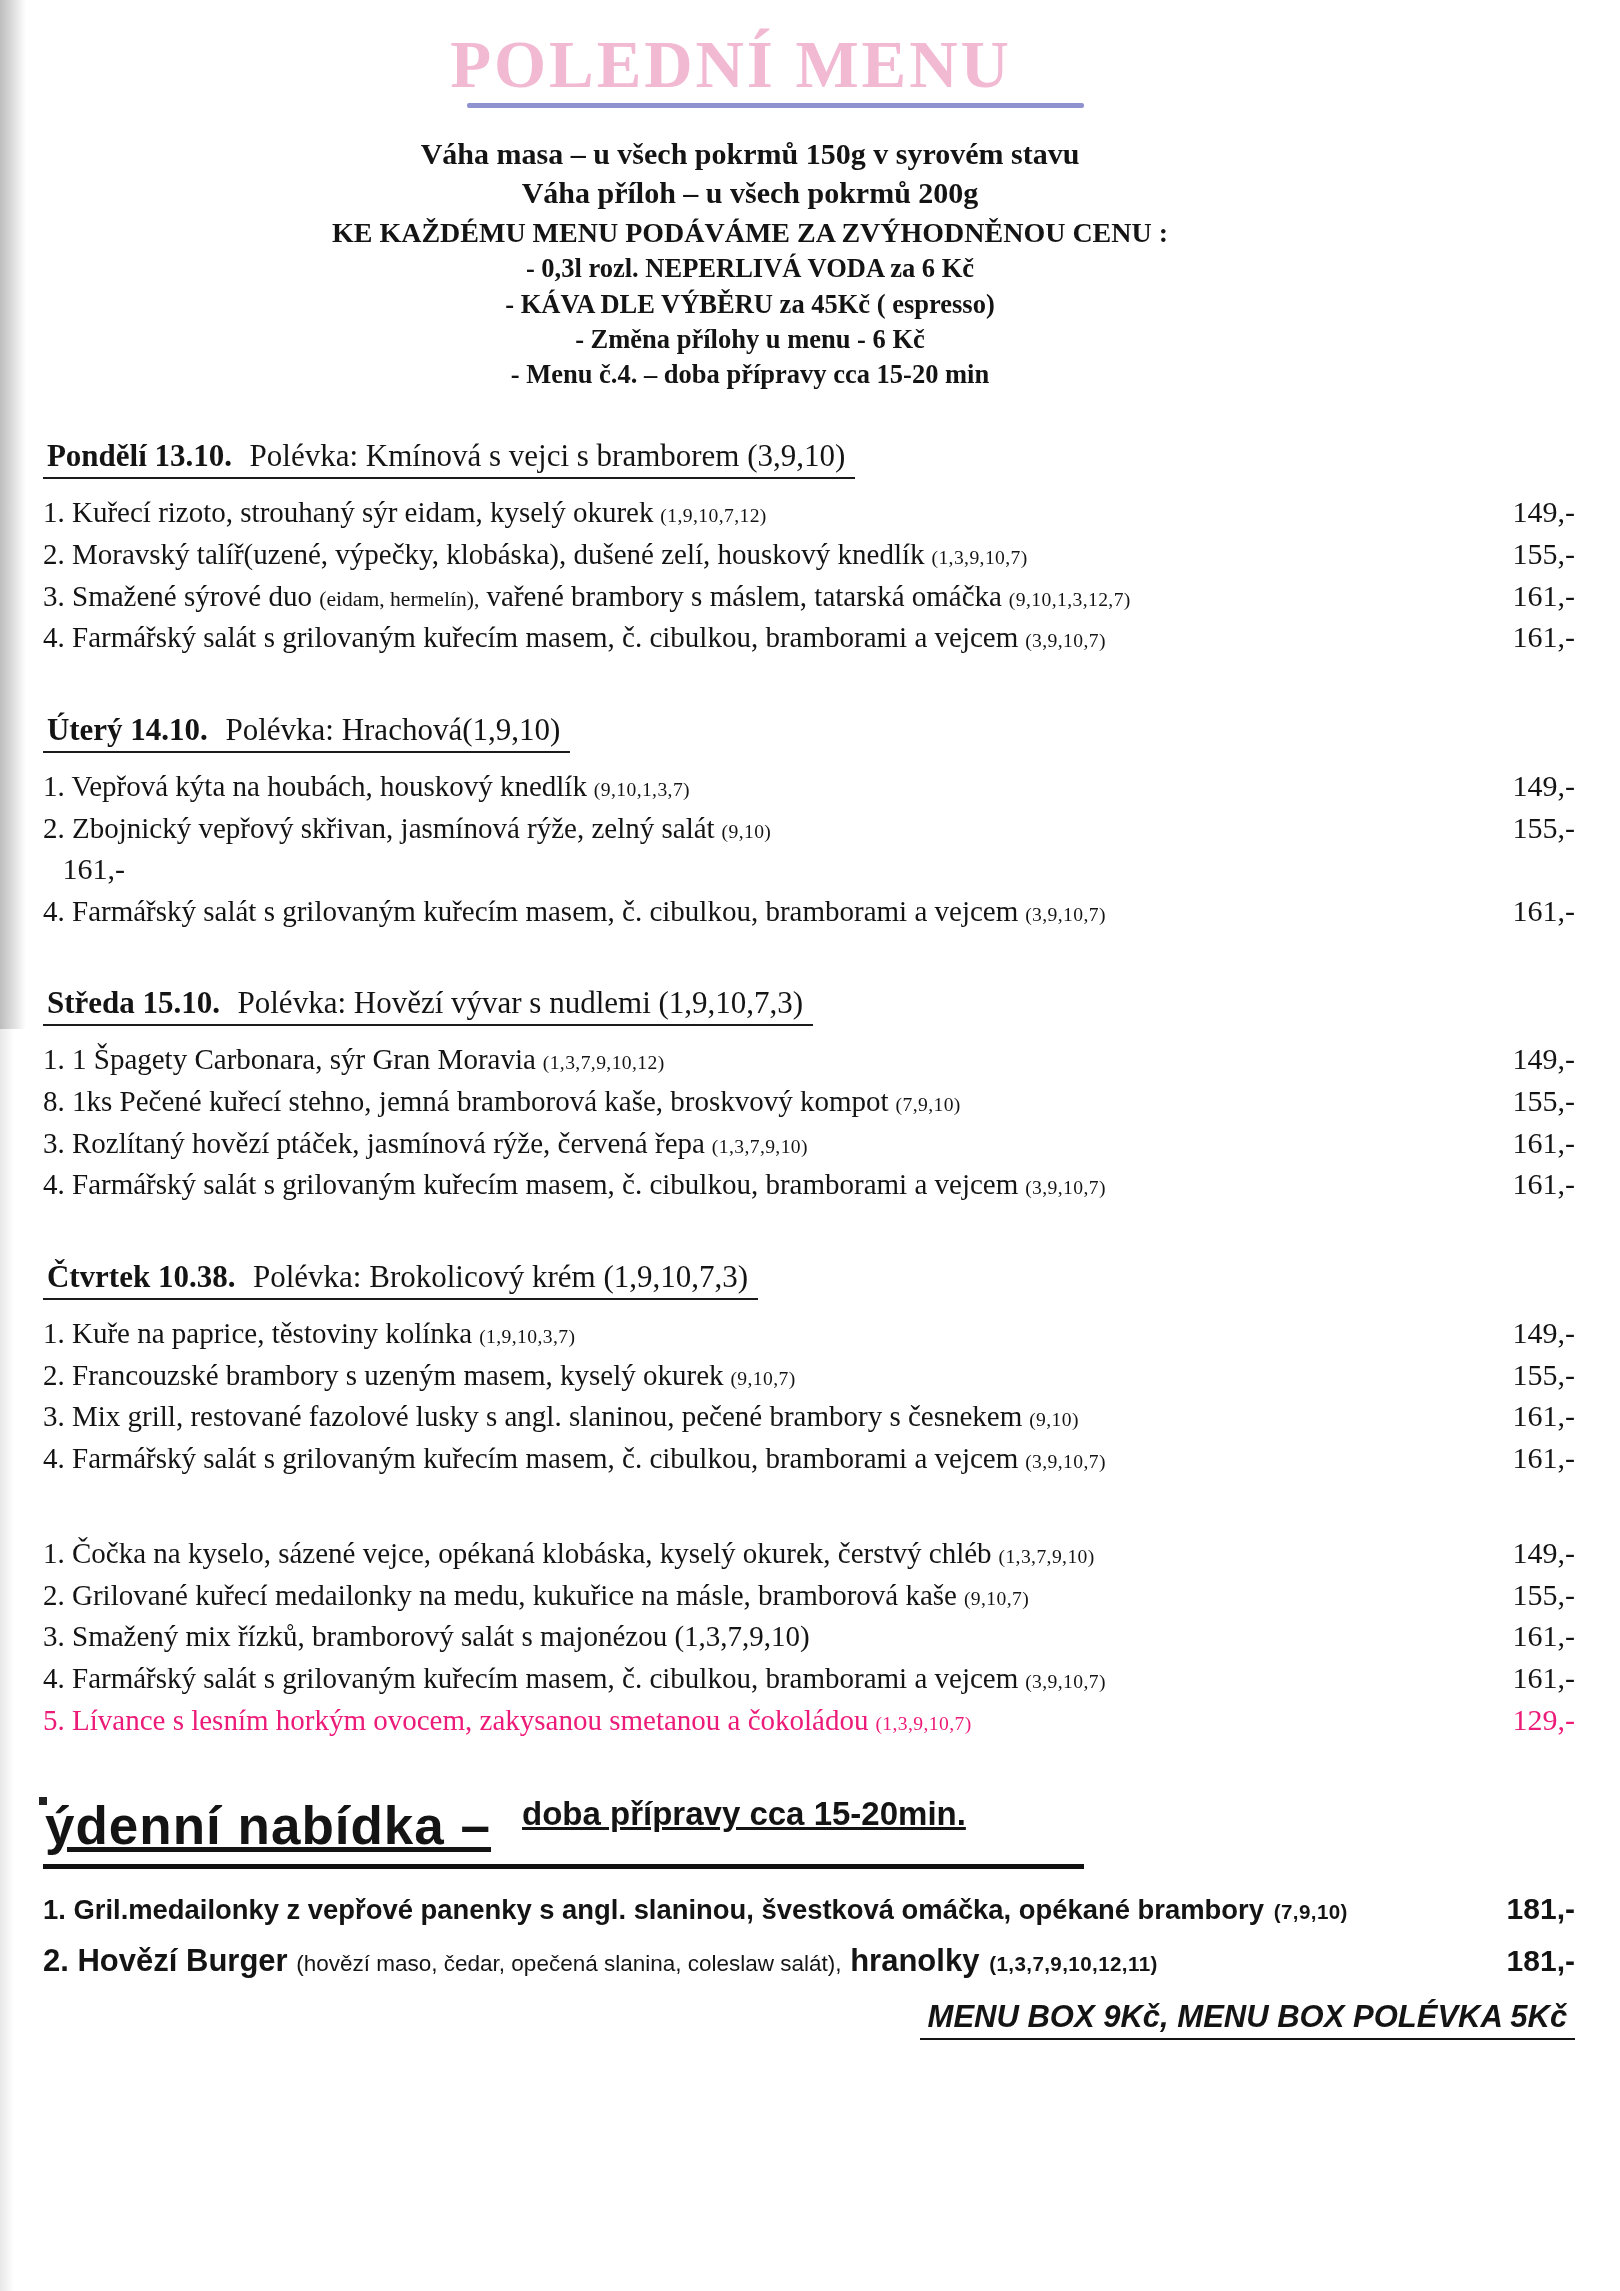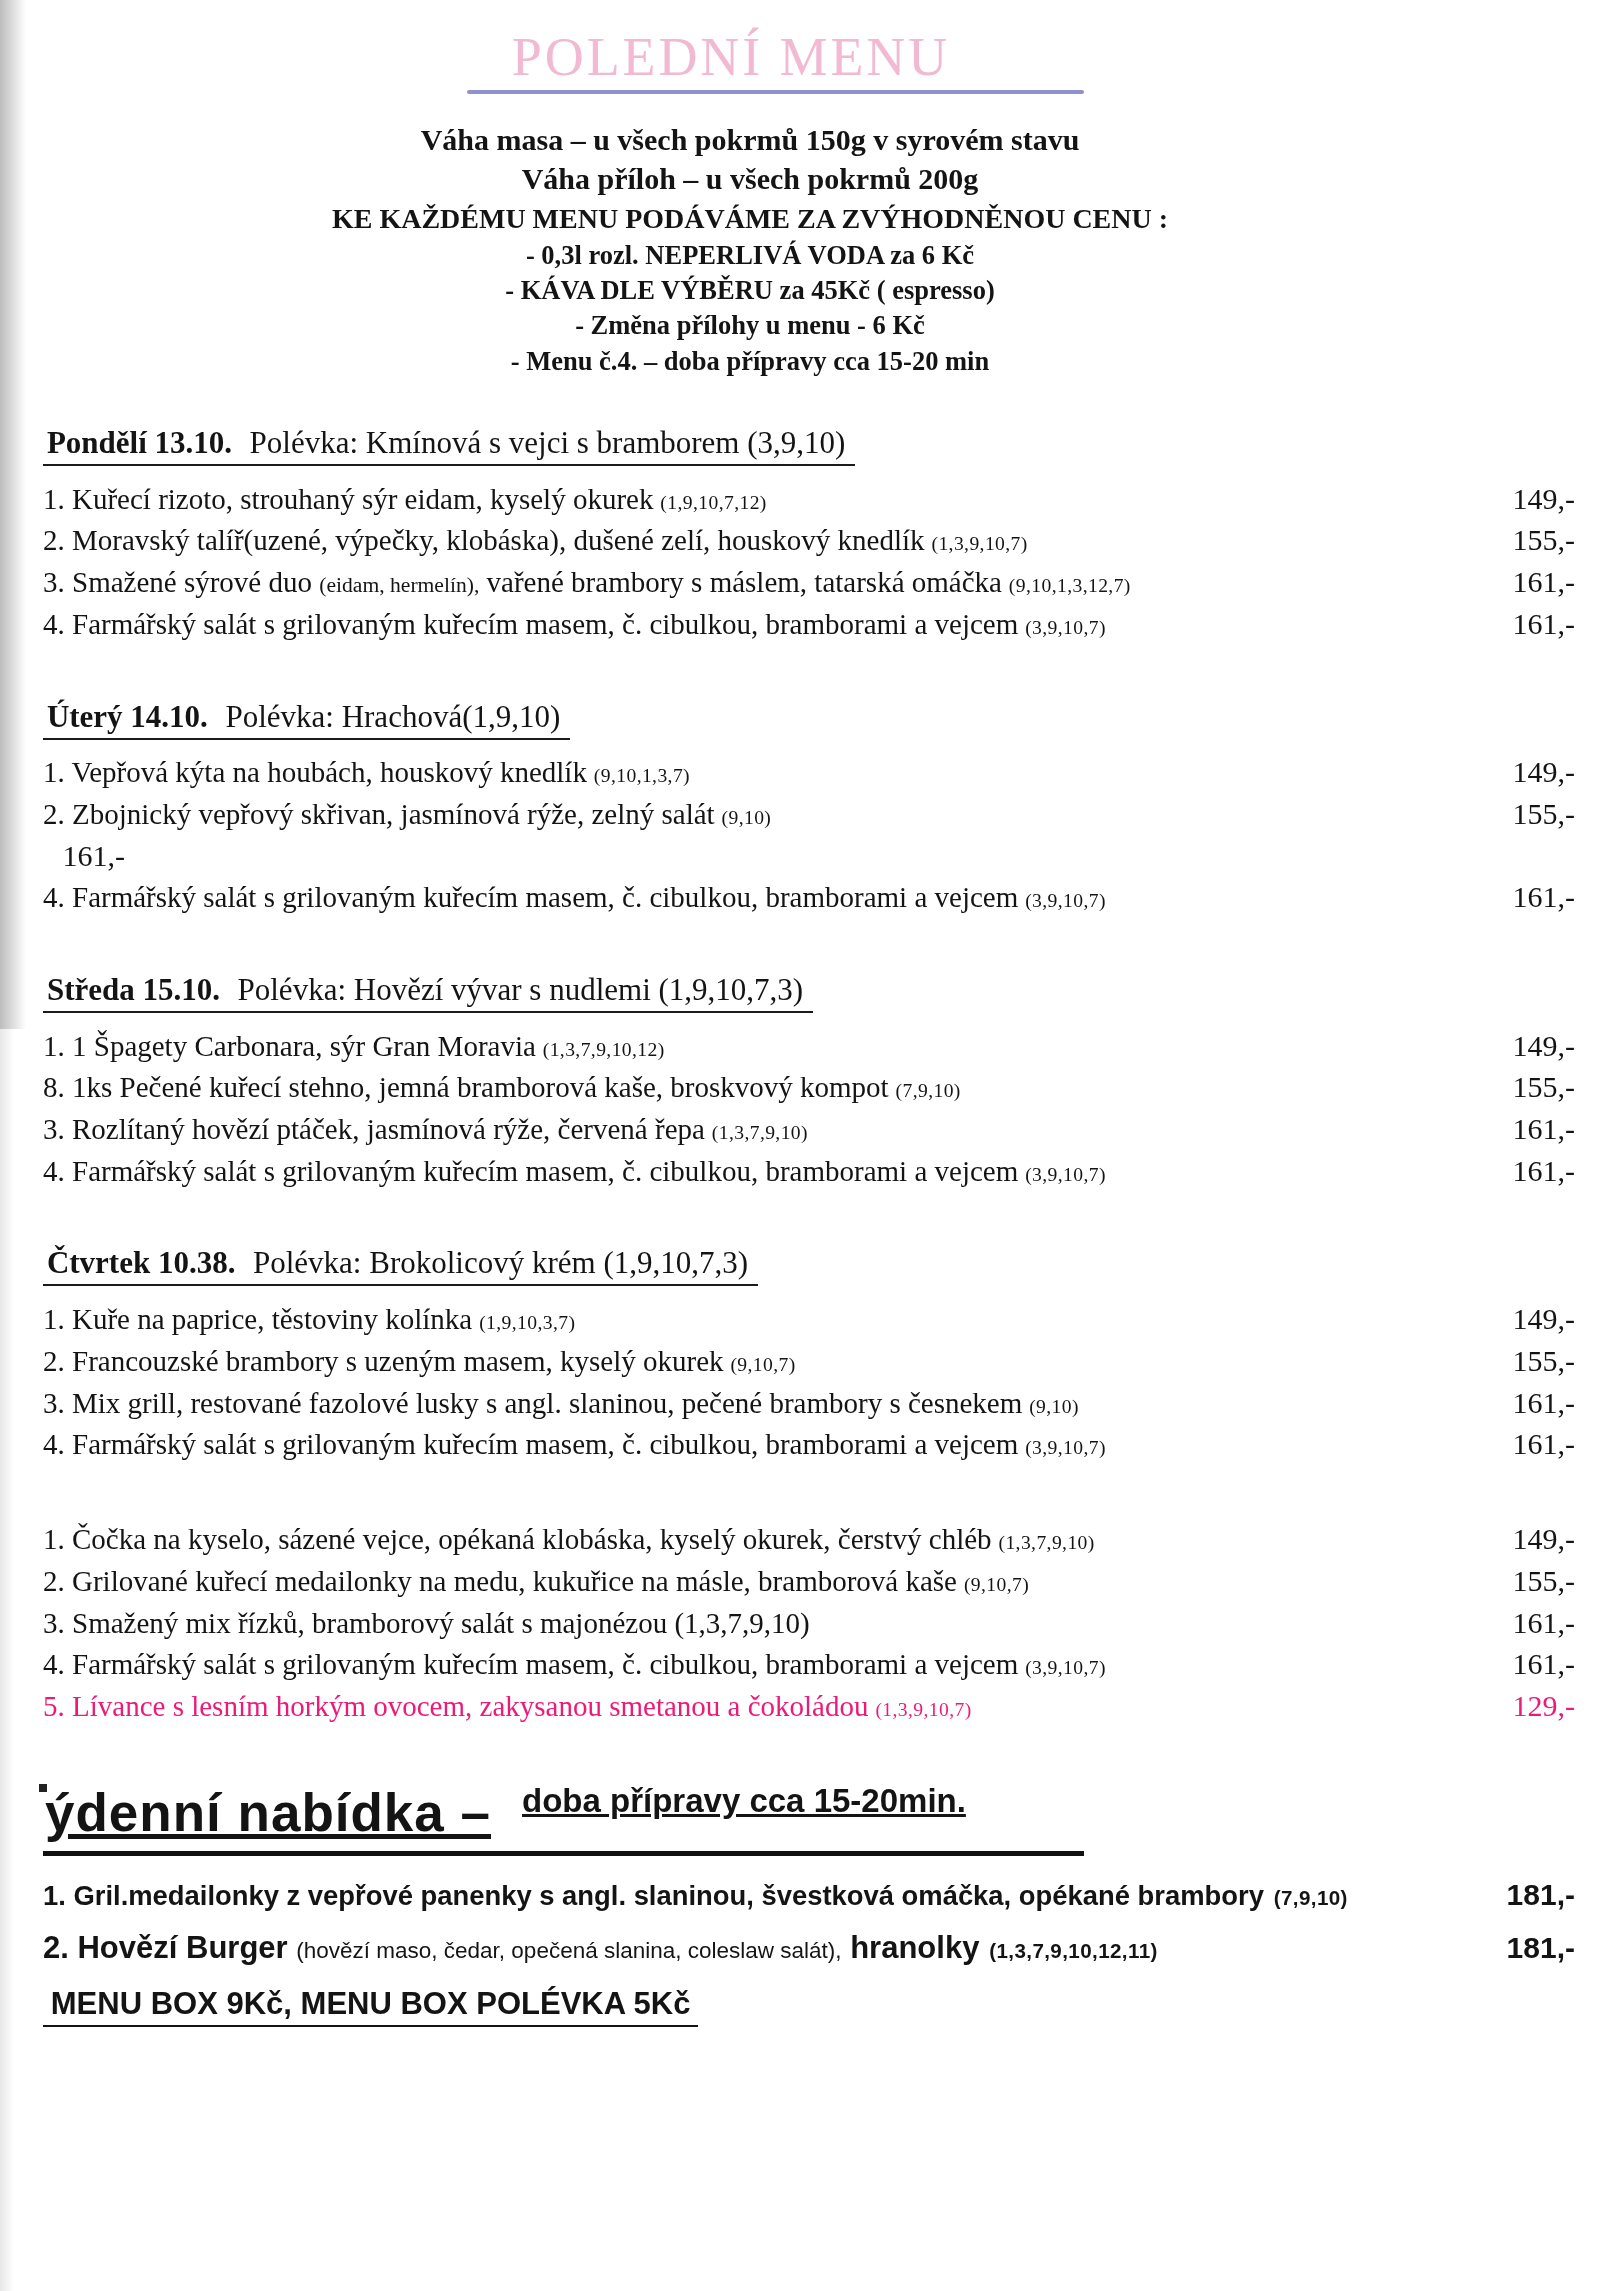--- a/index.html
+++ b/index.html
@@ -17,21 +17,21 @@
     overflow:hidden;
   }
   .scan-edge{position:absolute;left:0;top:0;width:25.5px;height:1029px;
     background:linear-gradient(to right,rgba(135,135,135,.55),rgba(255,255,255,0));}
   .scan-edge2{position:absolute;left:0;top:1029px;width:13.7px;height:1262px;
     background:linear-gradient(to right,rgba(170,170,170,.28),rgba(255,255,255,0));}
   .page{padding:29px 45px 0 43px;position:relative;}
 
   
   .title-wrap{width:fit-content;margin:0 auto;text-align:center;transform:translateX(-78px);}
-  .title{font-size:54px;letter-spacing:2.9px;font-weight:400;color:var(--pink-title);line-height:1.05;}
+  .title{font-size:67px;letter-spacing:2.9px;font-weight:700;color:var(--pink-title);line-height:1.05;}
   .title-underline{height:4.9px;background:var(--line-blue);width:617px;margin:3.9px auto 0;transform:translateX(44px);border-radius:2px;}
 
   
   .top-info{text-align:center;margin-top:25.5px;font-weight:bold;transform:translateX(-59px);}
   .hdr-a{font-size:30px;line-height:1.3;}
   .hdr-b{font-size:28px;line-height:1.32;margin-top:2.9px;}
   .hdr-c{font-size:26.5px;line-height:1.33;}
 
   
   .day{margin-top:53px;}
@@ -54,21 +54,21 @@
   .weekly-title{font-size:53px;font-weight:bold;letter-spacing:1px;position:relative;}
   .weekly-title::before{content:"";position:absolute;left:-5.9px;top:2px;width:7.8px;height:7.8px;background:#222;}
   .weekly-sub{font-size:33px;font-weight:bold;}
   .weekly .row{font-weight:bold;font-size:27.4px;margin-top:19.6px;line-height:1.3;}
   .weekly .row.centered{margin-top:13.7px;font-size:31px;}
   .weekly .sm{font-size:22.5px;font-weight:normal;}
   .weekly .alg{font-size:20.6px;font-weight:bold;margin-left:9.8px;letter-spacing:0.4px;}
   .weekly .price{font-size:30px;font-weight:bold;}
   .weekly .row.centered .price{margin-left:37px;}
 
-  .menu-box{text-align:left;margin-top:17.6px;}
+  .menu-box{text-align:right;margin-top:17.6px;font-style:italic;}
   .menu-box span{display:inline-block;font-size:31px;font-weight:bold;
     border-bottom:2.9px solid #141414;padding:0 7.8px 2.9px;}
 </style>
 </head>
 <body>
 
 <div class="scan-edge"></div>
 <div class="scan-edge2"></div>
 
 <div class="page">

